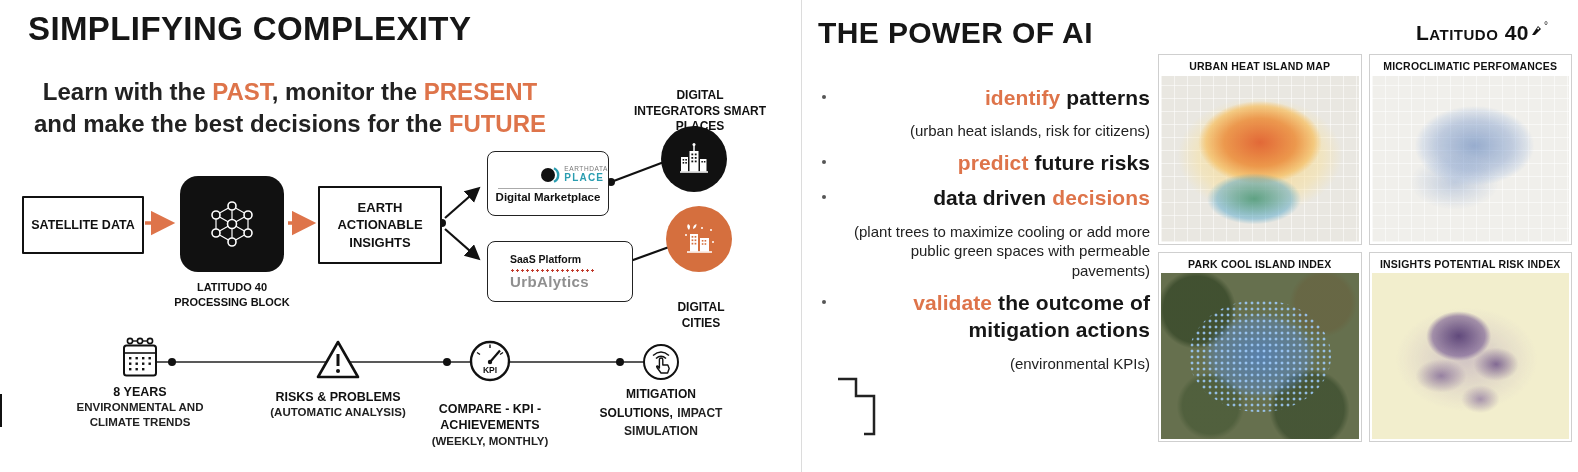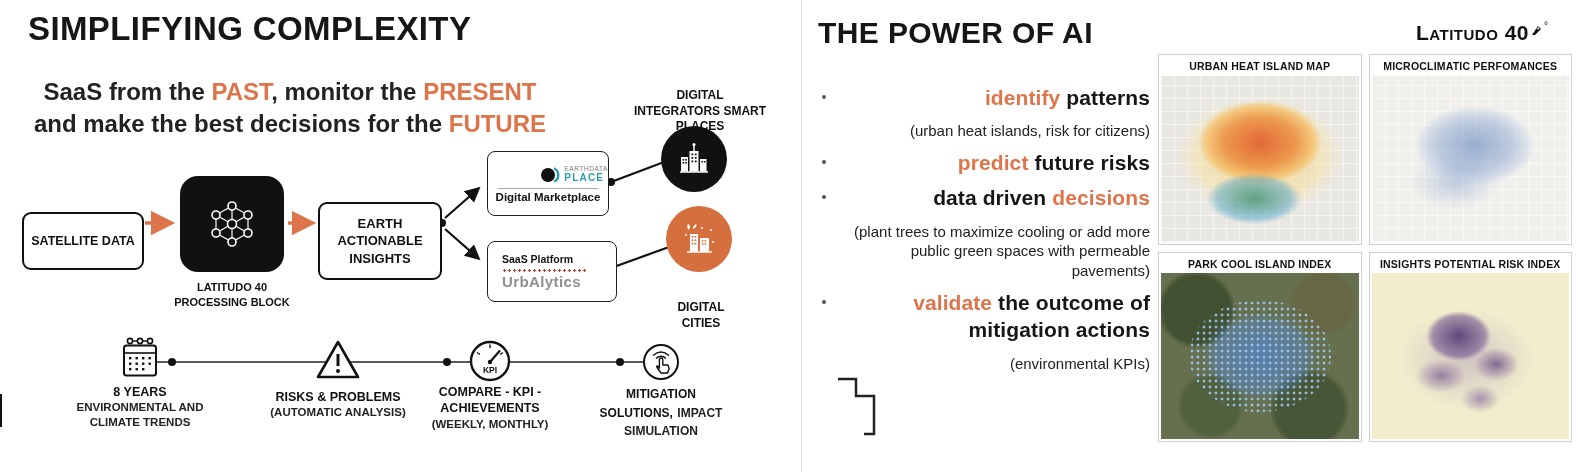--- a/index.html
+++ b/index.html
@@ -10,35 +10,35 @@
   .slide-right{left:810px;width:768px;}
   .slide-divider{position:absolute;left:801px;top:0;width:1px;height:472px;background:#dcdcdc;}
   .edge-mark{position:absolute;left:0;top:394px;width:2px;height:33px;background:#111;}
 
   
   .l-title{position:absolute;left:28px;top:10px;font-size:33px;font-weight:800;letter-spacing:.4px;color:#161616;}
   .l-subtitle{position:absolute;left:10px;top:76px;width:560px;text-align:center;font-size:24px;font-weight:700;line-height:1.32;color:#222;}
   .l-subtitle .line{white-space:nowrap;}
   .hl{color:#DE744A;}
 
-  .flow-box{position:absolute;border:2px solid #111;border-radius:9px;background:#fff;display:flex;align-items:center;justify-content:center;text-align:center;font-weight:700;margin-top:16px;}
+  .flow-box{position:absolute;border:2px solid #111;border-radius:1px;background:#fff;display:flex;align-items:center;justify-content:center;text-align:center;font-weight:700;}
   .box-satellite{left:22px;top:196px;width:118px;height:54px;font-size:12.5px;line-height:1.35;}
   .box-processing{position:absolute;left:180px;top:176px;width:104px;height:96px;background:#111;border-radius:18px;display:flex;align-items:center;justify-content:center;}
   .proc-caption{position:absolute;left:172px;top:280px;width:120px;text-align:center;font-size:11px;font-weight:700;line-height:1.4;}
   .box-insights{left:318px;top:186px;width:120px;height:74px;font-size:13px;line-height:1.35;}
 
   .mk-box{position:absolute;left:487px;top:151px;width:120px;height:63px;border:1.5px solid #222;border-radius:8px;background:#fff;display:flex;flex-direction:column;justify-content:center;}
   .mk-logo{display:flex;align-items:center;justify-content:flex-end;gap:4px;padding-top:3px;}
   .mk-text{display:flex;flex-direction:column;line-height:1.05;}
   .mk-top{font-size:6.5px;letter-spacing:.6px;color:#777;}
   .mk-bottom{font-size:10px;font-weight:700;letter-spacing:1.2px;color:#2A9DB0;}
   .mk-divider{height:1px;background:#aaa;margin:3px 10px 2px;}
   .mk-caption{font-size:11.5px;font-weight:700;text-align:center;padding-bottom:2px;}
 
-  .saas-box{position:absolute;left:487px;top:241px;width:120px;height:55px;border:1.5px solid #222;border-radius:8px;background:#fff;display:flex;flex-direction:column;justify-content:center;padding:2px 4px;}
+  .saas-box{position:absolute;left:487px;top:241px;width:120px;height:55px;border:1.5px solid #222;border-radius:8px;background:#fff;display:flex;flex-direction:column;justify-content:center;padding:2px 12px;}
   .saas-caption{font-size:10.5px;font-weight:700;padding-left:10px;}
   .saas-dots{height:5px;width:72%;margin:2px 0 1px 10px;background-image:radial-gradient(circle,#c0392b 1px,transparent 1.4px);background-size:5px 5px;background-position:0 1px;}
   .saas-brand{font-size:15px;color:#8f8f8f;font-weight:600;letter-spacing:.4px;padding-left:10px;}
 
   .circle-badge{position:absolute;width:66px;height:66px;border-radius:50%;display:flex;align-items:center;justify-content:center;}
   .circle-integrators{left:661px;top:126px;background:#111;}
   .circle-cities{left:666px;top:206px;background:#D56F3E;}
   .cap-integrators{position:absolute;left:632px;top:88px;width:136px;text-align:center;font-size:12px;font-weight:700;line-height:1.3;}
   .cap-cities{position:absolute;left:666px;top:300px;width:70px;text-align:center;font-size:12px;font-weight:700;line-height:1.3;}
 
@@ -104,21 +104,21 @@
 </head>
 <body>
 
 <div class="stage">
 
   <div class="slide slide-left">
 
     <div class="l-title">SIMPLIFYING COMPLEXITY</div>
 
     <div class="l-subtitle">
-      <div class="line"><span>SaaS from the </span><span class="hl">PAST</span><span>, monitor the </span><span class="hl">PRESENT</span></div>
+      <div class="line"><span>Learn with the </span><span class="hl">PAST</span><span>, monitor the </span><span class="hl">PRESENT</span></div>
       <div class="line"><span>and make the best decisions for the </span><span class="hl">FUTURE</span></div>
     </div>
 
     <svg class="connector-layer" width="795" height="472" viewBox="0 0 795 472">
       <defs>
         <marker id="ao" markerWidth="9" markerHeight="9" refX="5.5" refY="3.5" orient="auto">
             <path d="M0,0 L7,3.5 L0,7 z" fill="#DE744A"></path>
           </marker>
         <marker id="ab" markerWidth="9" markerHeight="9" refX="5.5" refY="3.5" orient="auto">
             <path d="M0,0 L7,3.5 L0,7 z" fill="#111"></path>
@@ -298,21 +298,21 @@
     </div>
 
     <div class="tl-label" style="left:75px;top:384px;width:130px">
       <div class="tl-title">8 YEARS</div>
       <div class="tl-desc">ENVIRONMENTAL AND CLIMATE TRENDS</div>
     </div>
     <div class="tl-label" style="left:258px;top:389px;width:160px">
       <div class="tl-title">RISKS &amp; PROBLEMS</div>
       <div class="tl-desc">(AUTOMATIC ANALYSIS)</div>
     </div>
-    <div class="tl-label" style="left:420px;top:384px;width:140px">
+    <div class="tl-label" style="left:420px;top:401px;width:140px">
       <div class="tl-title">COMPARE - KPI - ACHIEVEMENTS</div>
       <div class="tl-desc">(WEEKLY, MONTHLY)</div>
     </div>
     <div class="tl-label tl-inline" style="left:595px;top:384px;width:132px">
       <span class="tl-title">MITIGATION SOLUTIONS,</span>
       <span class="tl-desc">IMPACT SIMULATION</span>
     </div>
 
     <div class="edge-mark"></div>
   </div>

